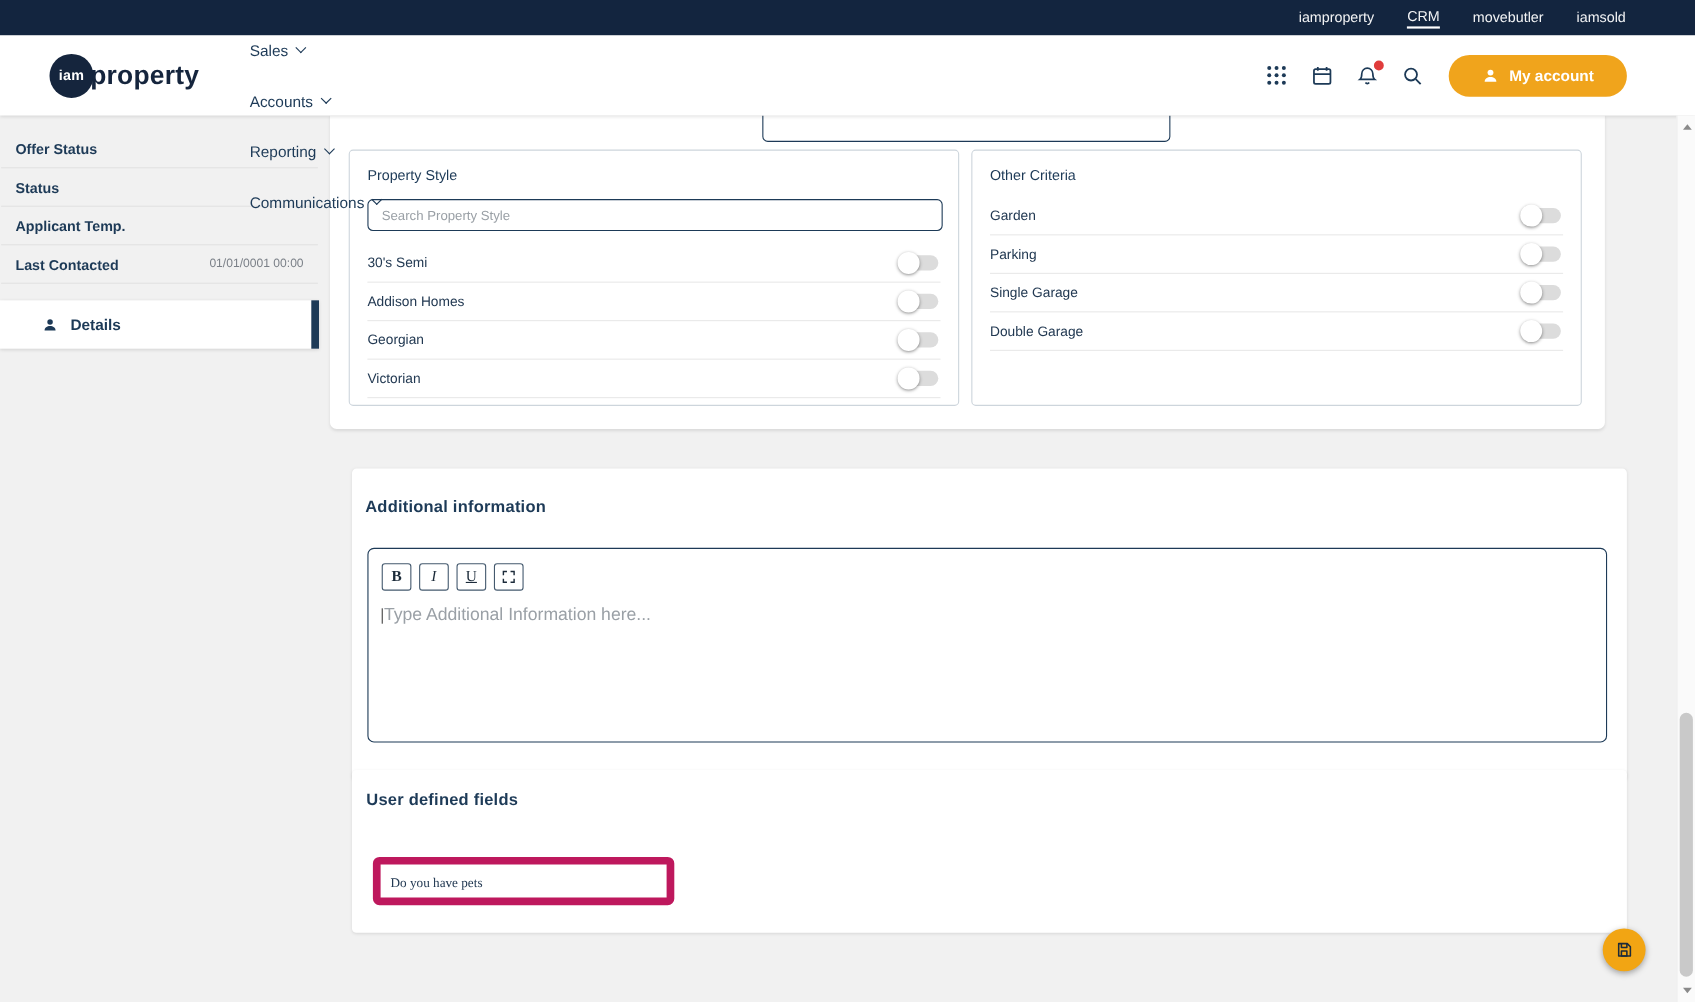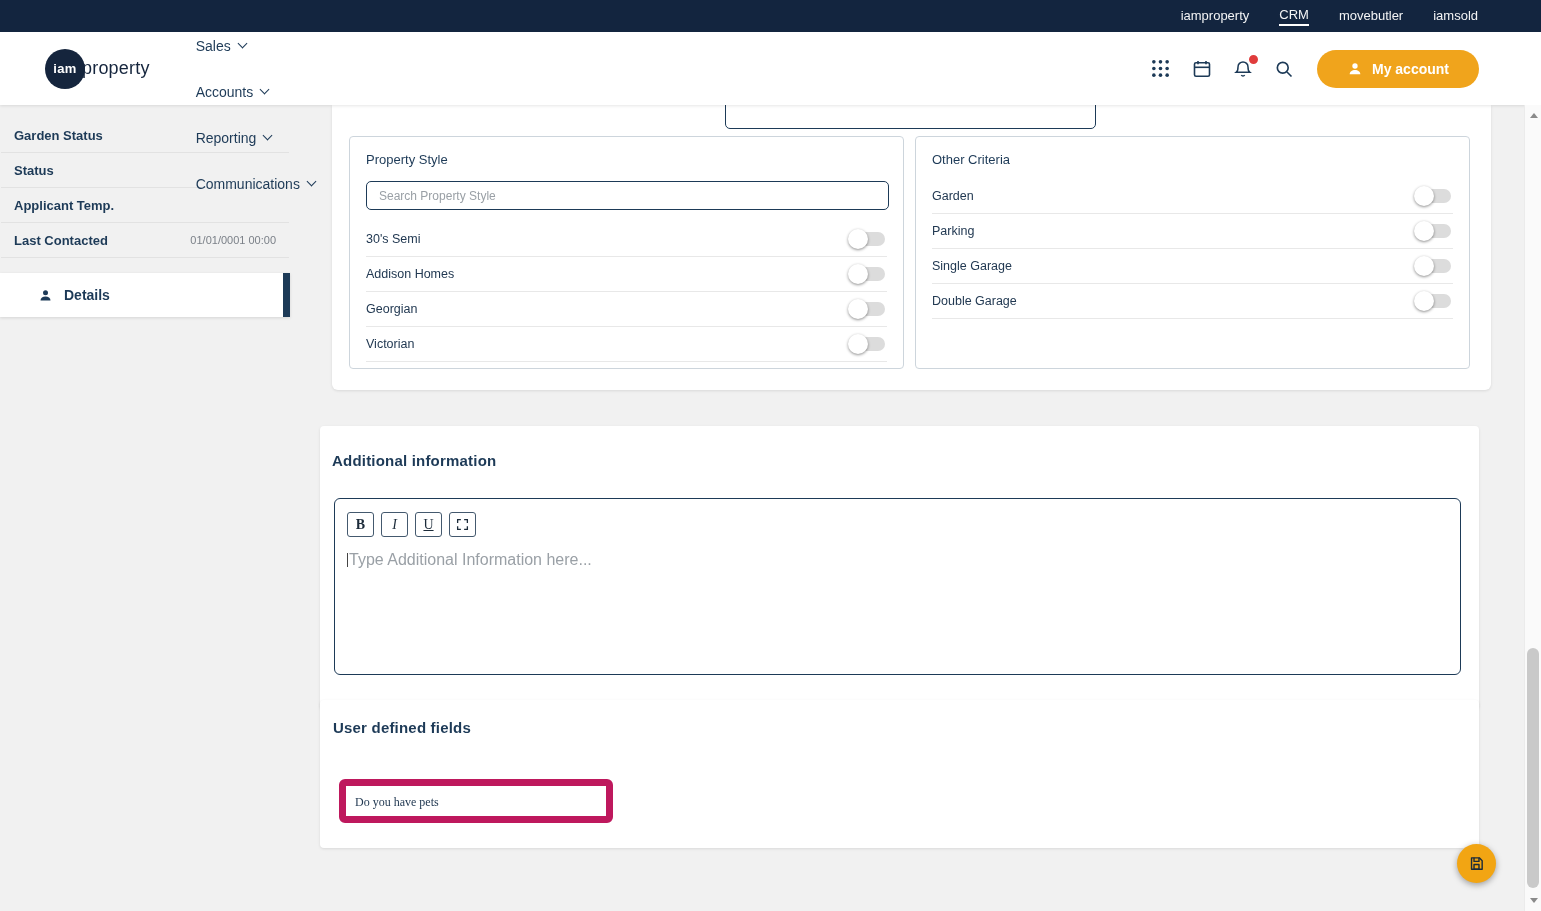--- a/index.html
+++ b/index.html
@@ -26,21 +26,21 @@
     background:#fff; display:flex; align-items:center;
     box-shadow:0 1px 3px rgba(0,0,0,.10);
     padding:0 62px 0 45px; z-index:25;
   }
   .logo{ display:flex; align-items:center; cursor:pointer; }
   .logo-circle{
     width:40px; height:40px; border-radius:50%; background:#15253d; color:#fff;
     display:flex; align-items:center; justify-content:center;
     font-size:13px; font-weight:bold; letter-spacing:.3px;
   }
-  .logo-text{ font-size:18px; font-weight:normal; color:#15253d; margin-left:-3px; letter-spacing:.2px;}
+  .logo-text{ font-size:24px; font-weight:bold; color:#15253d; margin-left:-3px; letter-spacing:.2px;}
   .main-nav{ display:flex; align-items:flex-start; margin-left:46px; gap:30px;flex-direction:column; }
   .nav-item{ display:flex; align-items:center; font-size:14px; color:#1d3a57; cursor:pointer; text-decoration:none; white-space:nowrap;}
   .chev{ display:inline-block; width:7px; height:7px; border-right:1.5px solid #1d3a57; border-bottom:1.5px solid #1d3a57; transform:rotate(45deg); margin-left:8px; margin-top:-4px;}
   .header-icons{ display:flex; align-items:center; gap:19px; margin-left:auto; }
   .hicon{ background:none; border:none; cursor:pointer; width:22px; height:22px; display:flex; align-items:center; justify-content:center; position:relative; padding:0;}
   .badge{ position:absolute; top:-5px; right:-6px; width:13px; height:13px; border-radius:50%; background:#e03c3c; border:2px solid #fff;}
   .account-btn{
     margin-left:22px; height:38px; border:none; border-radius:19px; background:#f0a41c;
     color:#fff; font-size:14px; font-weight:bold; font-family:"Liberation Sans",sans-serif;
     display:flex; align-items:center; gap:9px; padding:0 30px; cursor:pointer;
@@ -57,21 +57,21 @@
   .sb-value.green{ color:#12a463; font-weight:bold; font-size:13px; }
   .sb-value.small{ font-size:11px; }
   .sb-details{
     margin-top:15px; height:44px; background:#fff; display:flex; align-items:center;
     padding-left:38px; gap:11px; font-size:14px; font-weight:bold; color:#1d3a57;
     border-right:7px solid #1d3a57; box-shadow:0 1px 3px rgba(0,0,0,.12); cursor:pointer;
   }
 
   
   .card{ position:absolute; background:#fff; box-shadow:0 1px 3px rgba(0,0,0,.10); }
-  .card-top{ left:332px; top:105px; width:1159px; height:285px; border-radius:0 0 6px 6px; overflow:hidden; }
+  .card-top{ left:300px; top:105px; width:1159px; height:285px; border-radius:0 0 6px 6px; overflow:hidden; }
   .partial-input{
     position:absolute; left:393px; top:-16px; width:371px; height:40px;
     background:#fff; border:1px solid #1d3a57; border-radius:5px;
   }
   .subcard{
     position:absolute; top:31px; width:555px; height:233px;
     border:1px solid #cdd5dc; border-radius:4px; background:#fff; overflow:hidden;
   }
   .subcard.ps{ left:17px; }
   .subcard.oc{ left:583px; }
@@ -223,21 +223,21 @@
     <svg width="16" height="16" viewBox="0 0 24 24" fill="#fff">
       <circle cx="12" cy="7.5" r="4"></circle>
         <path d="M4 20c0-4 3.6-6.5 8-6.5s8 2.5 8 6.5z"></path>
     </svg>
     <span>My account</span>
   </button>
 </header>
 
 <aside class="sidebar">
   <div class="sb-row">
-    <span class="sb-label">Garden Status</span>
+    <span class="sb-label">Offer Status</span>
     <span class="sb-value"></span>
   </div>
   <div class="sb-row">
     <span class="sb-label">Status</span>
     <span class="sb-value"></span>
   </div>
   <div class="sb-row">
     <span class="sb-label">Applicant Temp.</span>
     <span class="sb-value"></span>
   </div>

